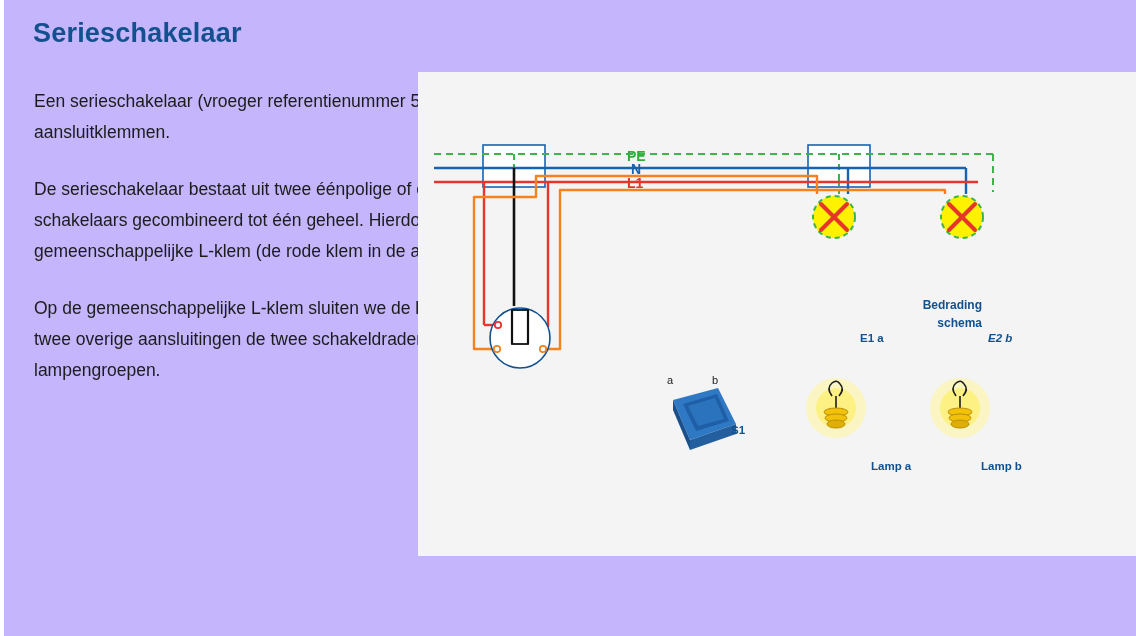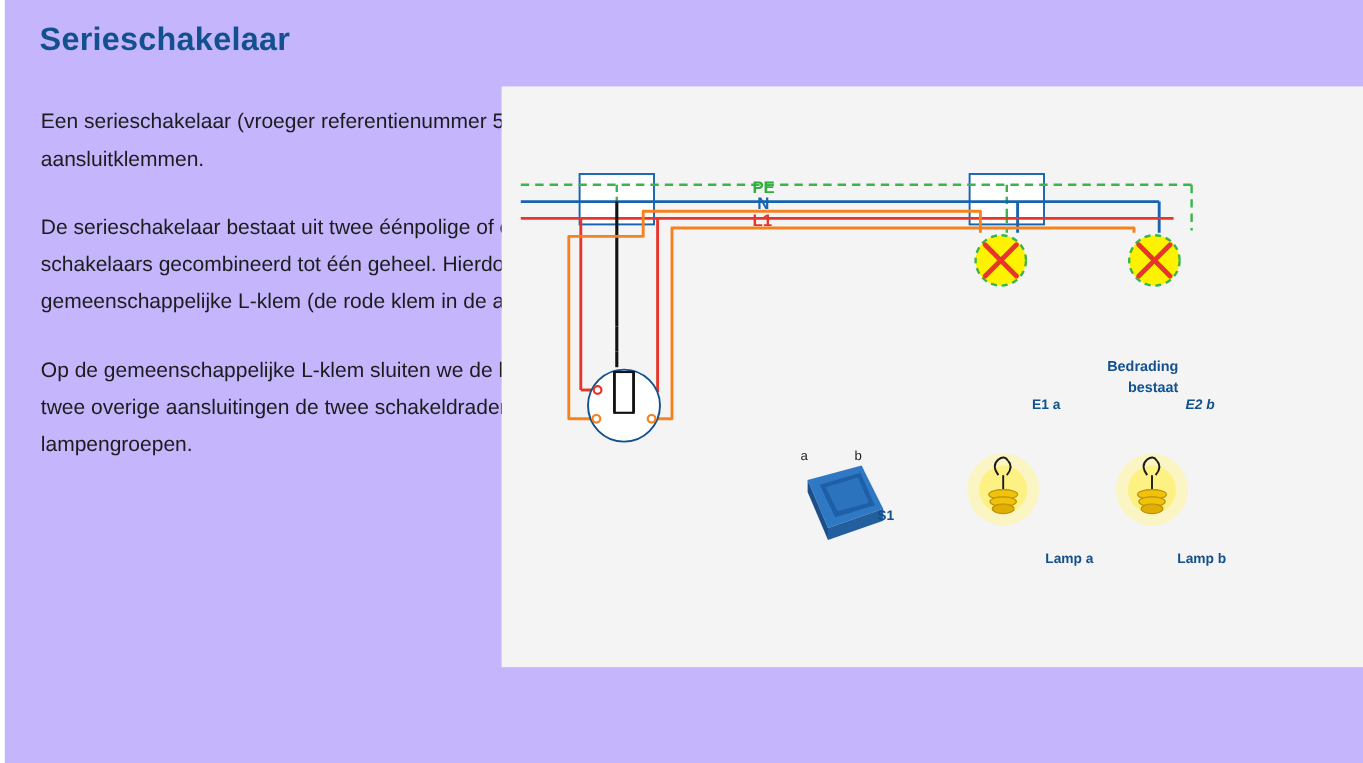--- a/index.html
+++ b/index.html
@@ -198,19 +198,19 @@
 
     <div class="sw-letter" style="left:249px; top:302px;">a</div>
     <div class="sw-letter" style="left:294px; top:302px;">b</div>
 
     <div class="fig-label" style="left:268px; top:352px;">S1</div>
 
     <div class="fig-label" style="left:397px; top:260px;">E1 a</div>
     <div class="fig-label" style="left:525px; top:260px;font-style:italic;">E2 b</div>
 
     <div class="wire-label" style="left:444px; top:225px; width:120px;">Bedrading</div>
-    <div class="wire-label" style="left:444px; top:243px; width:120px;">bestaat</div>
+    <div class="wire-label" style="left:444px; top:243px; width:120px;">schema</div>
 
     <div class="fig-label" style="left:392px; top:388px;margin-left:16px;">Lamp a</div>
     <div class="fig-label" style="left:518px; top:388px;">Lamp b</div>
 
   </div>
 </div>
 
 </body></html>

